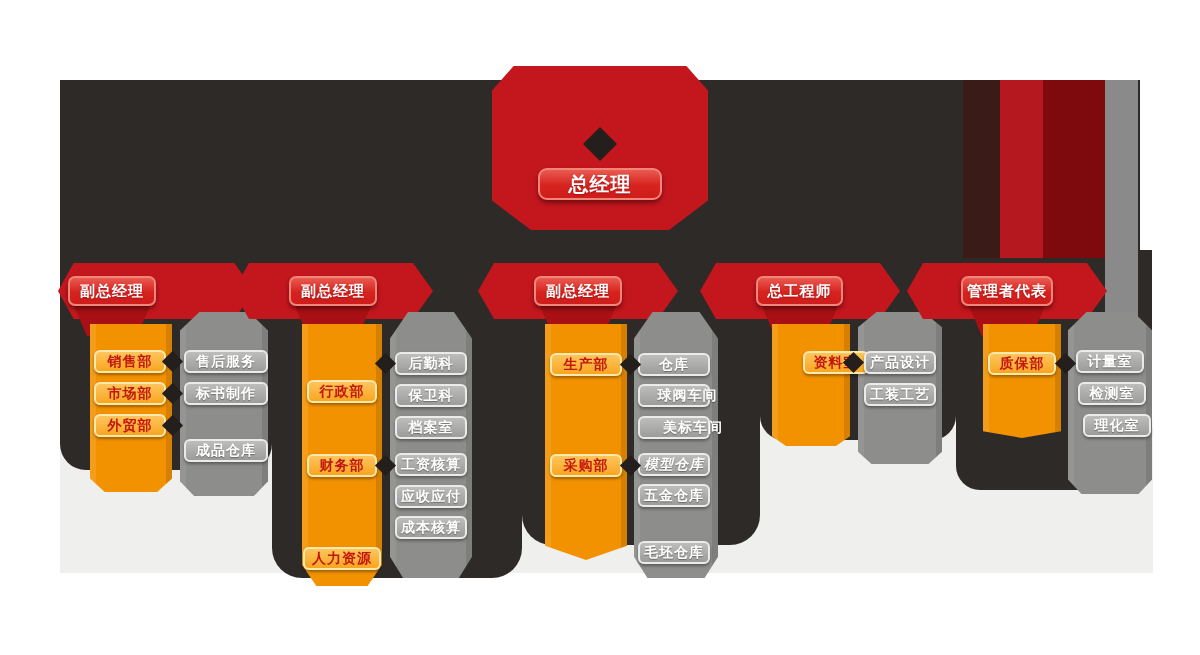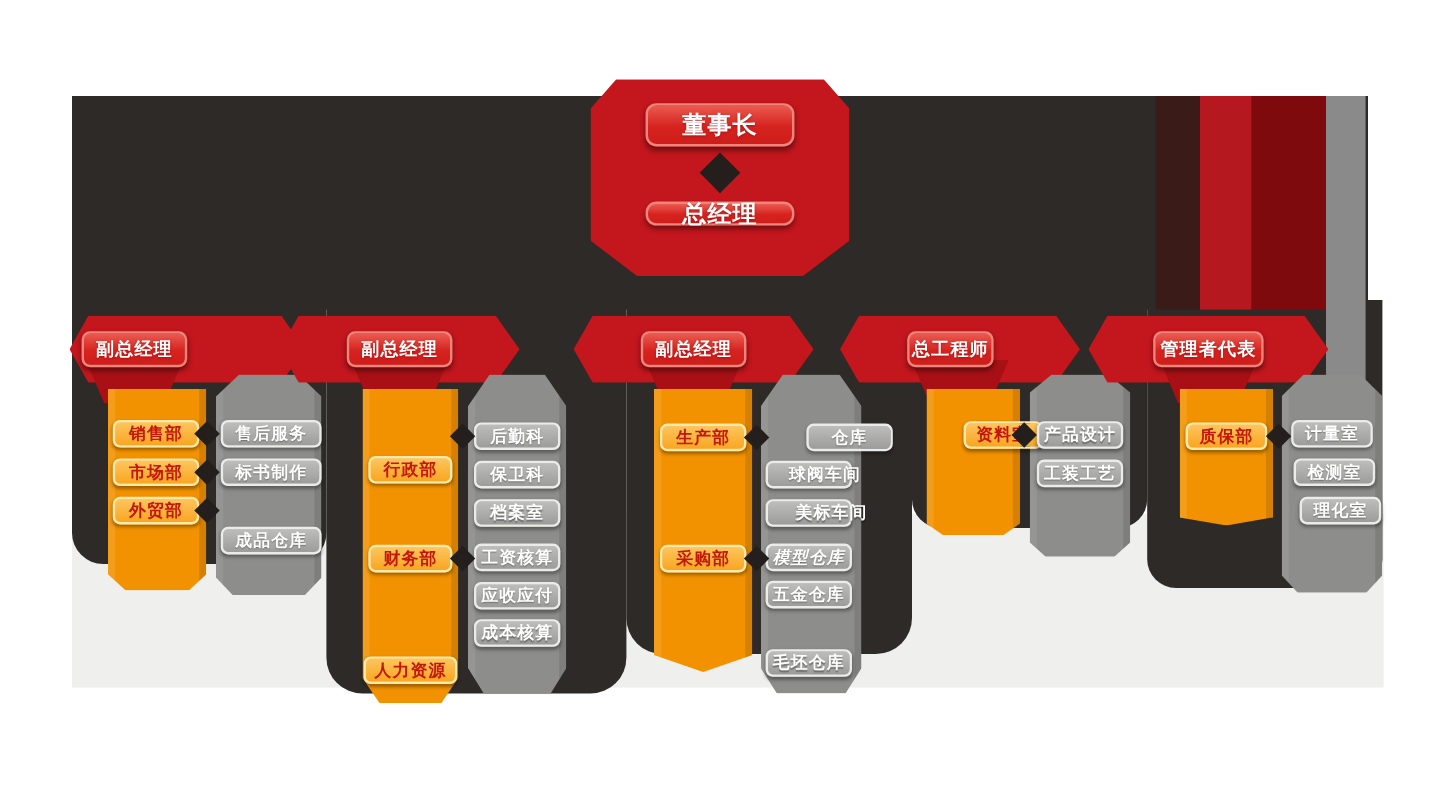--- a/index.html
+++ b/index.html
@@ -56,25 +56,22 @@
   <div class="abs dark z2" style="left:522px;top:250px;width:238px;height:295px;border-radius:0 0 30px 30px;"></div>
   <div class="abs dark z2" style="left:760px;top:250px;width:196px;height:190px;border-radius:0 0 24px 24px;"></div>
   <div class="abs dark z2" style="left:956px;top:250px;width:196px;height:240px;border-radius:0 0 24px 24px;"></div>
 
   <div class="abs z3" style="left:963px;top:80px;width:37px;height:178px;background:#3a1b18;"></div>
   <div class="abs z3" style="left:1000px;top:80px;width:43px;height:178px;background:#b5191f;"></div>
   <div class="abs z3" style="left:1043px;top:80px;width:62px;height:178px;background:#7e0a0e;"></div>
   <div class="abs z3" style="left:1105px;top:80px;width:33px;height:260px;background:#8a8a8a;"></div>
 
   <div class="abs topblob z4" style="left:492px;top:66px;width:216px;height:164px;"></div>
-  <div class="abs box box-red box-red-big z5" style="left:538px;top:86px;width:124px;height:36px;">
-    <span>董事长</span>
-  </div>
   <div class="abs diamond z5" style="left:588px;top:132px;width:24px;height:24px;"></div>
-  <div class="abs box box-red box-red-big z5" style="left:538px;top:168px;width:124px;height:20px;text-align:right;">
+  <div class="abs box box-red box-red-big z5" style="left:538px;top:168px;width:124px;height:32px;text-align:right;">
     <span>总经理</span>
   </div>
 
   <div class="abs hex z4" style="left:58px;top:263px;width:196px;height:56px;"></div>
   <div class="abs drip z4" style="left:67px;top:300px;width:90px;height:36px;"></div>
   <div class="abs ribbon-orange clip-bevel z4" style="left:90px;top:324px;width:82px;height:168px;"></div>
   <div class="abs ribbon-gray clip-graytop z4" style="left:180px;top:312px;width:88px;height:184px;"></div>
   <div class="abs box box-red z5" style="left:68px;top:276px;width:88px;height:30px;">
     <span>副总经理</span>
   </div>
@@ -145,21 +142,21 @@
     <span>副总经理</span>
   </div>
   <div class="abs box box-orange z5" style="left:550px;top:353px;width:72px;height:23px;">
     <span>生产部</span>
   </div>
   <div class="abs box box-orange z5" style="left:550px;top:454px;width:72px;height:23px;">
     <span>采购部</span>
   </div>
   <div class="abs diamond z6" style="left:623px;top:357px;width:15px;height:15px;"></div>
   <div class="abs diamond z6" style="left:623px;top:458px;width:15px;height:15px;"></div>
-  <div class="abs box box-gray z5" style="left:672px;top:353px;width:72px;height:23px;">
+  <div class="abs box box-gray z5" style="left:638px;top:353px;width:72px;height:23px;">
     <span>仓库</span>
   </div>
   <div class="abs box box-gray z5" style="left:638px;top:384px;width:72px;height:23px;padding-left:27px;">
     <span>球阀车间</span>
   </div>
   <div class="abs box box-gray z5" style="left:638px;top:416px;width:72px;height:23px;padding-left:38px;">
     <span>美标车间</span>
   </div>
   <div class="abs box box-gray z5" style="left:638px;top:453px;width:72px;height:23px;font-style:italic;">
     <span>模型仓库</span>
@@ -168,21 +165,21 @@
     <span>五金仓库</span>
   </div>
   <div class="abs box box-gray z5" style="left:638px;top:541px;width:72px;height:23px;">
     <span>毛坯仓库</span>
   </div>
 
   <div class="abs hex z4" style="left:700px;top:263px;width:200px;height:56px;"></div>
   <div class="abs drip z4" style="left:755px;top:300px;width:90px;height:36px;"></div>
   <div class="abs ribbon-orange clip-bevel z4" style="left:772px;top:324px;width:78px;height:122px;"></div>
   <div class="abs ribbon-gray clip-graytop z4" style="left:858px;top:312px;width:84px;height:152px;"></div>
-  <div class="abs box box-red z5" style="left:756px;top:276px;width:72px;height:30px;">
+  <div class="abs box box-red z5" style="left:756px;top:276px;width:87px;height:30px;">
     <span>总工程师</span>
   </div>
   <div class="abs box box-orange z5" style="left:778px;top:351px;width:66px;height:23px;margin-left:25px;">
     <span>资料室</span>
   </div>
   <div class="abs diamond z6" style="left:846px;top:355px;width:15px;height:15px;"></div>
   <div class="abs box box-gray z5" style="left:864px;top:351px;width:72px;height:23px;">
     <span>产品设计</span>
   </div>
   <div class="abs box box-gray z5" style="left:864px;top:383px;width:72px;height:23px;">

